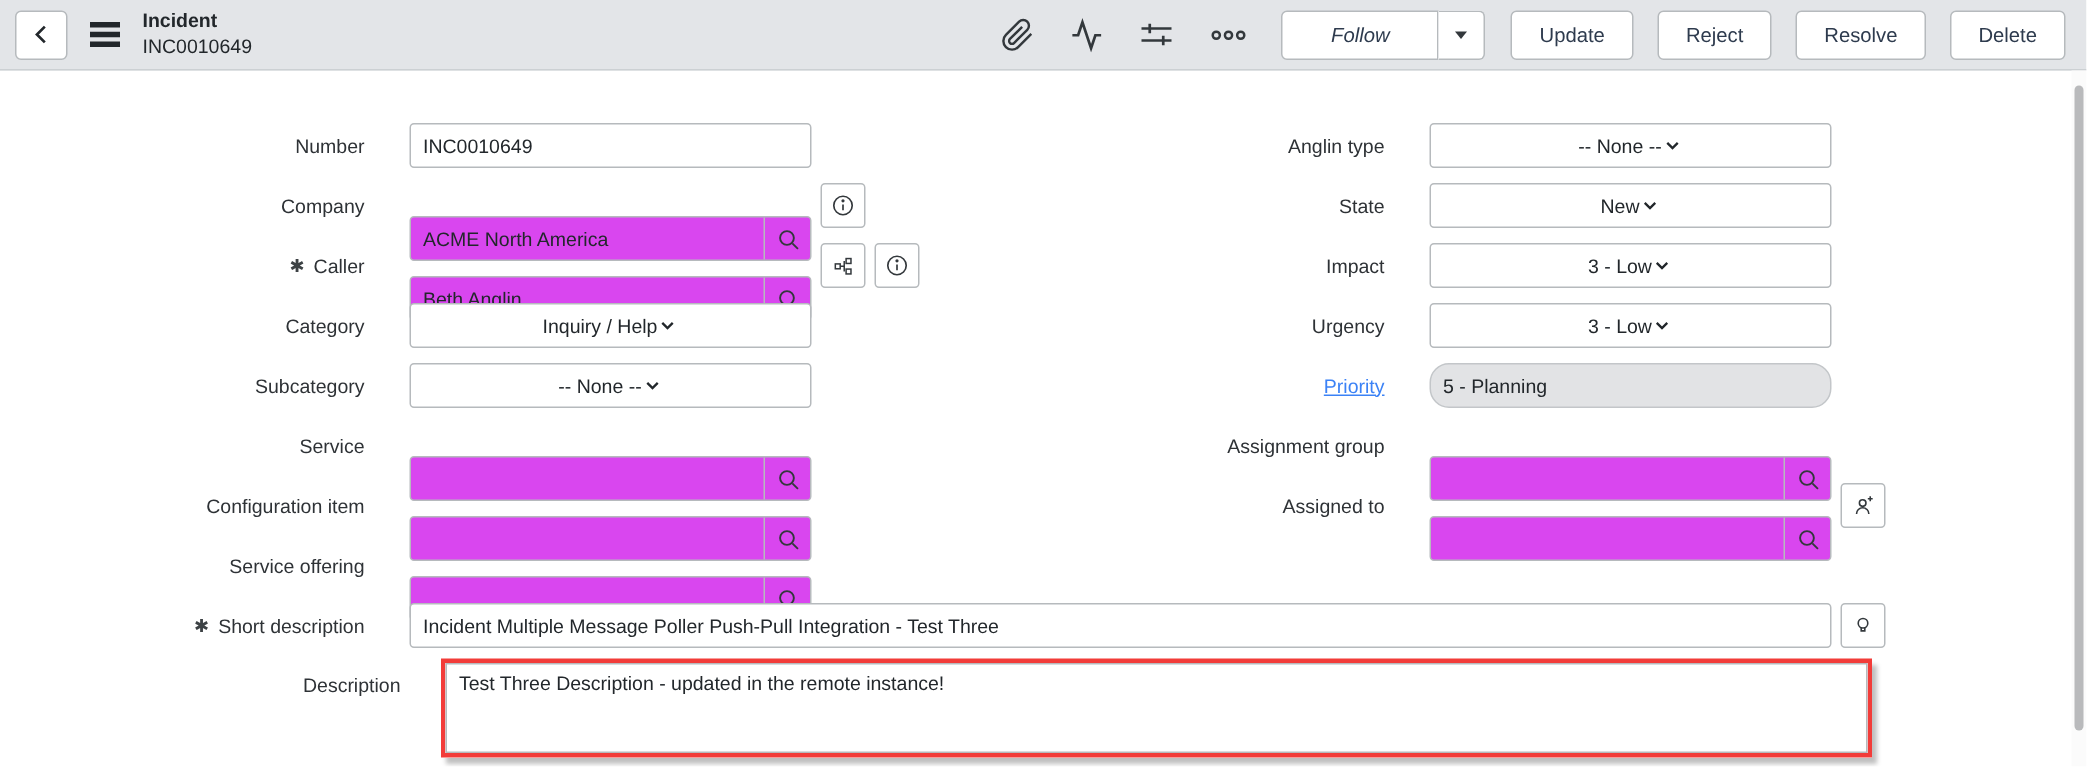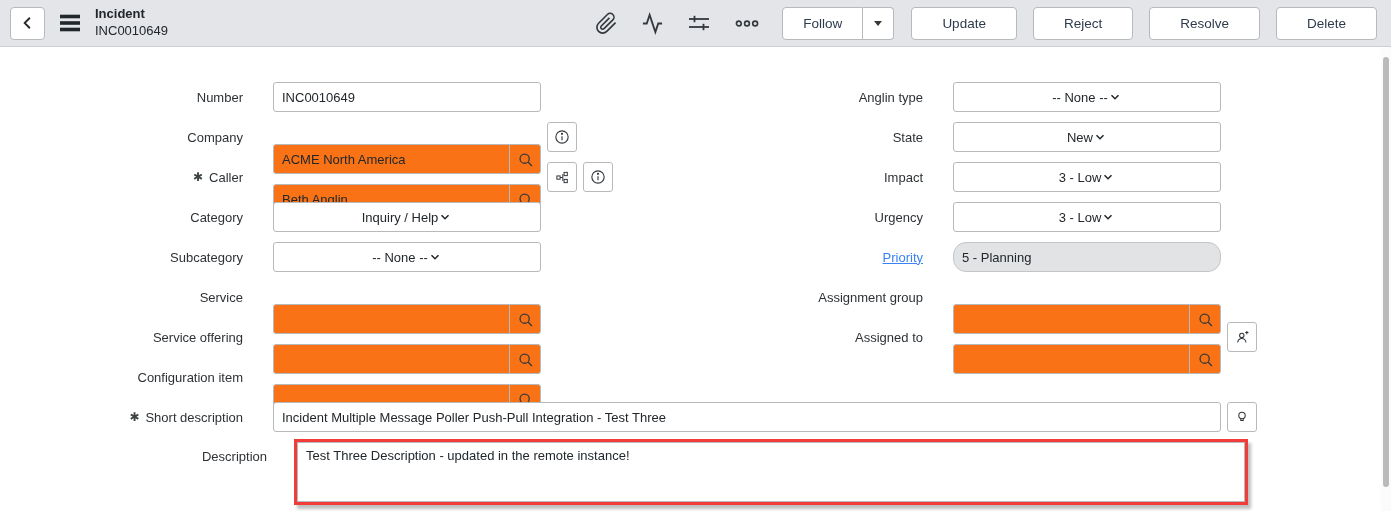--- a/index.html
+++ b/index.html
@@ -23,26 +23,26 @@
     cursor:pointer; margin-right:13px; flex:0 0 auto;
   }
   .menu-btn { margin-right:13px; cursor:pointer; flex:0 0 auto; }
   .title { line-height:1.3; color:#22272b; }
   .title .t1 { font-weight:bold; }
   .spacer { flex:1; }
   .hdr-icons { display:flex; align-items:center; gap:23px; margin-right:22px; }
   .hdr-icons .ic { cursor:pointer; }
   .btn {
     background:#fff; border:1px solid #b6babd; border-radius:4px;
-    height:33px; padding:0 30px; font-family:inherit; font-size:13.5px;
+    height:33px; padding:0 18px; font-family:inherit; font-size:13.5px;
     color:#2e3b4e; display:flex; align-items:center; justify-content:center;
     cursor:pointer; white-space:nowrap;
   }
   .split { display:flex; margin-right:17px; }
-  .split .btn-main { border-radius:4px 0 0 4px; padding:0 20px; }
+  .split .btn-main { border-radius:4px 0 0 4px; padding:0 32px;font-style:italic; }
   .split .btn-caret { border-radius:0 4px 4px 0; border-left:none; width:31px; padding:0; }
   .actions { display:flex; gap:16px; margin-right:4px; }
 
   
   .main { position:absolute; top:47px; left:16px; width:1391px; height:456px; }
   .col { position:absolute; top:35px; }
   .col-left  { left:0; }
   .col-right { left:737px; }
   .row { display:flex; align-items:center; height:30px; margin-bottom:10px; }
   .row.tall { height:auto; align-items:flex-start;padding-left:24px; }
@@ -55,21 +55,21 @@
   .req { color:#3d4245; font-size:12px; }
   .link-lbl { color:#3b82f6; text-decoration:underline; cursor:pointer; }
 
   .input {
     height:30px; border:1px solid #b6babd; border-radius:3px; background:#fff;
     padding:0 8px; font:inherit; color:#22272b; outline:none; width:268px;
   }
   .input.wide { width:948px; }
   .ref {
     width:268px; height:30px; border:1px solid #b6babd; border-radius:3px;
-    background:#f97316; display:flex; align-items:stretch;margin-top:44px;
+    background:#d946ef; display:flex; align-items:stretch;margin-top:44px;
   }
   .ref input {
     border:none; background:transparent; flex:1; min-width:0;
     padding:0 8px; font:inherit; color:#22272b; outline:none;
   }
   .ref .search-btn {
     width:31px; border-left:1px solid #b6babd; display:flex;
     align-items:center; justify-content:center; cursor:pointer;
   }
   .sq-btn {
@@ -273,36 +273,36 @@
             <svg width="17" height="17" viewBox="0 0 20 20" fill="none" stroke="#33383c" stroke-width="1.5">
                 <circle cx="9" cy="9" r="5.4"></circle>
                 <line x1="13.2" y1="13.2" x2="17.6" y2="17.6"></line>
               </svg>
           </span>
         </div>
       </div>
     </div>
 
     <div class="row">
+      <div class="lbl">Configuration item</div>
+      <div class="ref">
+        <input value="" style="">
+        <div class="search-btn">
+          <span>
+            <svg width="17" height="17" viewBox="0 0 20 20" fill="none" stroke="#33383c" stroke-width="1.5">
+                <circle cx="9" cy="9" r="5.4"></circle>
+                <line x1="13.2" y1="13.2" x2="17.6" y2="17.6"></line>
+              </svg>
+          </span>
+        </div>
+      </div>
+    </div>
+
+    <div class="row">
       <div class="lbl">Service offering</div>
-      <div class="ref">
-        <input value="" style="">
-        <div class="search-btn">
-          <span>
-            <svg width="17" height="17" viewBox="0 0 20 20" fill="none" stroke="#33383c" stroke-width="1.5">
-                <circle cx="9" cy="9" r="5.4"></circle>
-                <line x1="13.2" y1="13.2" x2="17.6" y2="17.6"></line>
-              </svg>
-          </span>
-        </div>
-      </div>
-    </div>
-
-    <div class="row">
-      <div class="lbl">Configuration item</div>
       <div class="ref">
         <input value="" style="">
         <div class="search-btn">
           <span>
             <svg width="17" height="17" viewBox="0 0 20 20" fill="none" stroke="#33383c" stroke-width="1.5">
                 <circle cx="9" cy="9" r="5.4"></circle>
                 <line x1="13.2" y1="13.2" x2="17.6" y2="17.6"></line>
               </svg>
           </span>
         </div>

